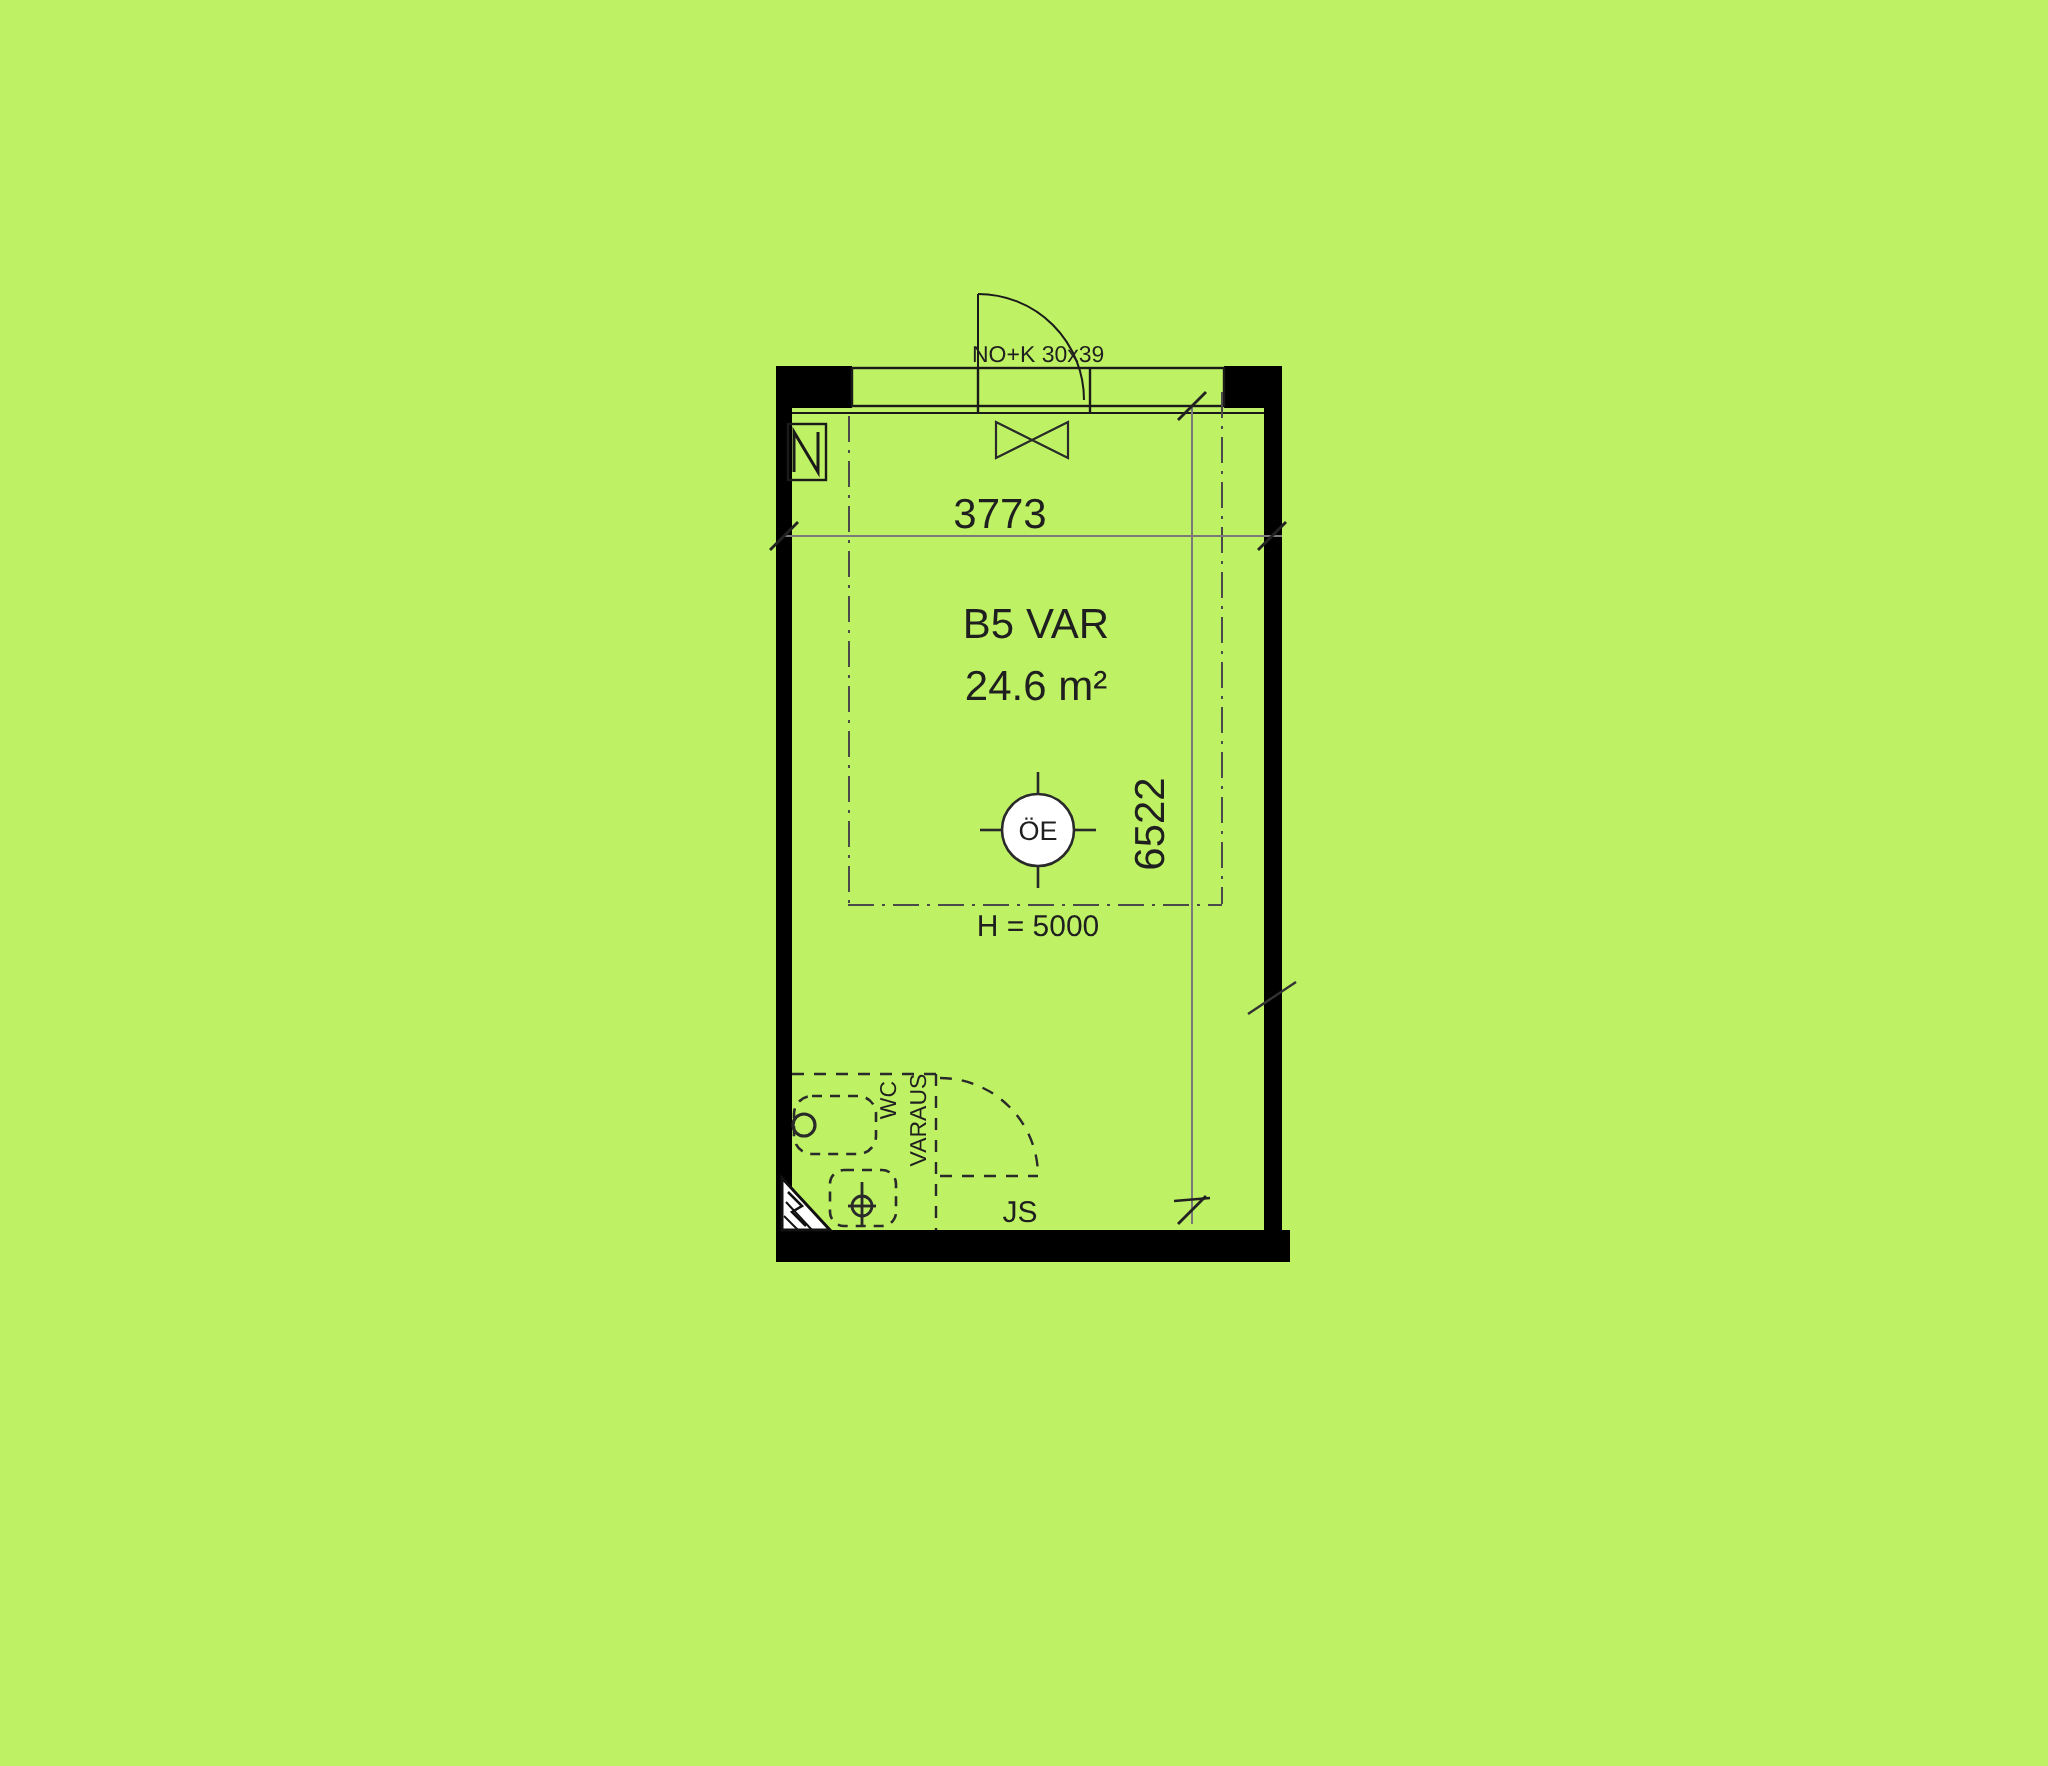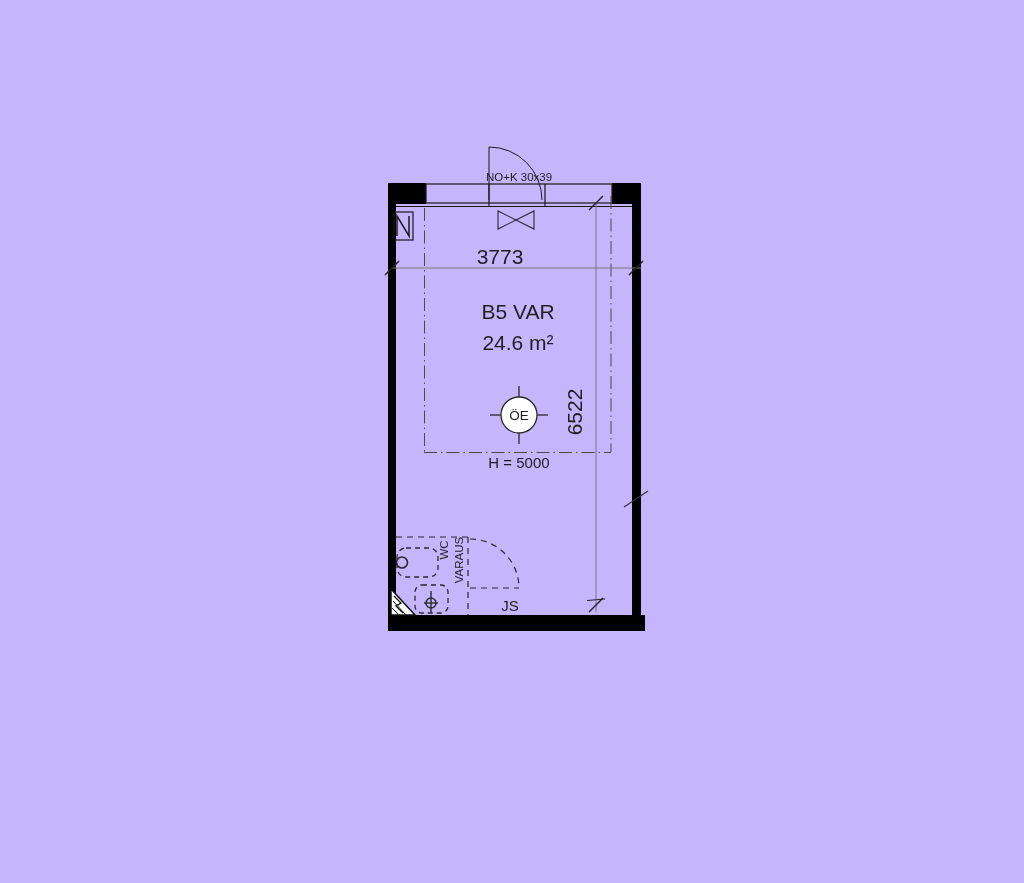--- a/index.html
+++ b/index.html
@@ -1,19 +1,19 @@
 <!DOCTYPE html>
 <html><head>
 <meta charset="utf-8">
 <style>
   html,body{margin:0;padding:0;background:#ffffff;}
   .stage{
     position:relative;
     width:1024px;height:883px;
-    background:#c4b5fd;
+    background:#bef264;
     font-family:"Liberation Sans", sans-serif;
     overflow:hidden;
   }
   svg text{
     fill:#1f1f1f;
     font-family:"Liberation Sans", sans-serif;
   }
   .t-big{font-size:21px;}
   .t-mid{font-size:15px;}
   .t-small{font-size:11.5px;}

